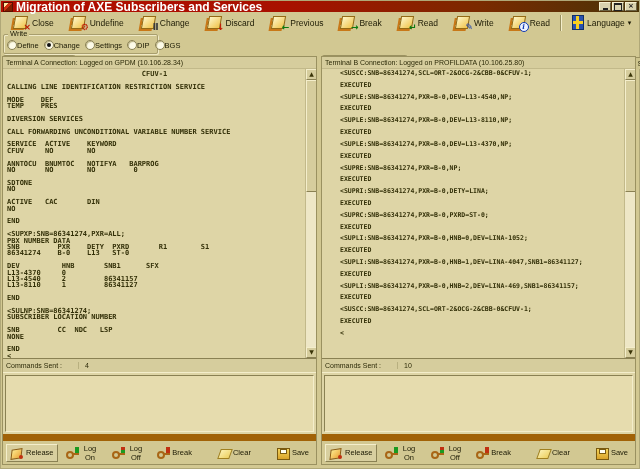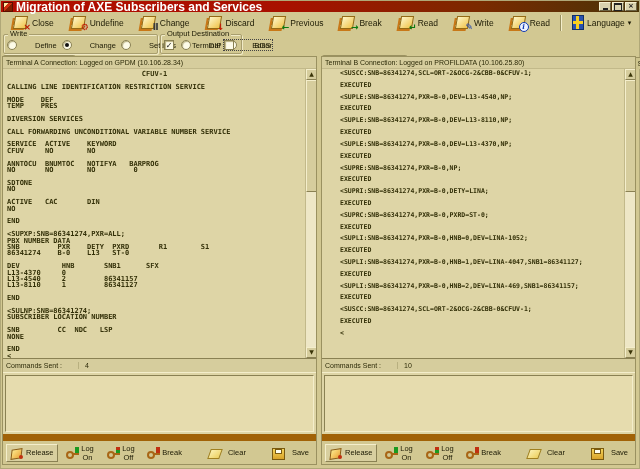--- a/index.html
+++ b/index.html
@@ -47,21 +47,21 @@
   
   .grp{position:absolute;top:34px;height:18px;border:1px solid #a89e6e;border-radius:2px;
     box-shadow:inset 1px 1px 0 #f0eac6,1px 1px 0 #f0eac6;}
   .grp-label{position:absolute;top:-5px;left:4px;background:#d2c892;padding:0 2px;
     font-size:7.5px;line-height:8px;white-space:nowrap;}
   .grp-body{display:flex;align-items:center;height:100%;padding:1px 3px 0;gap:5px;}
   .grp-mode{left:3px;width:153px;}
   .grp-out{left:160px;width:80px;}
   .grp-out .grp-body{gap:4px;}
   .grp-prog{left:245px;right:7px;}
-  .radio,.chk{display:flex;align-items:center;gap:18px;font-size:7.5px;white-space:nowrap;}
+  .radio,.chk{display:flex;align-items:center;gap:0;font-size:7.5px;white-space:nowrap;}
   .rb{position:relative;width:8px;height:8px;border-radius:50%;background:#fdfbe8;flex:none;
     border:1px solid #8a8153;box-shadow:inset 1px 1px 1px #b8b080;}
   .rb.sel::after{content:"";position:absolute;left:2px;top:2px;width:4px;height:4px;border-radius:50%;background:#111;}
   .cb{width:8px;height:8px;background:#fdfbe8;border:1px solid #8a8153;flex:none;
     display:flex;align-items:center;justify-content:center;box-shadow:inset 1px 1px 1px #b8b080;}
   .cb b{font:bold 8px/7px "DejaVu Sans",sans-serif;color:#111;}
   .focus{outline:1px dotted #444;}
   .prog-track{position:absolute;left:5px;right:5px;top:6px;height:9px;background:#d8cf9f;
     border:1px solid;border-color:#8a8153 #f4eecb #f4eecb #8a8153;}
 
@@ -111,21 +111,21 @@
   .stat{height:13px;flex:none;display:flex;align-items:center;background:#d6cd9d;
     border-top:1px solid #8a8153;border-bottom:1px solid #f4eecb;font-size:7px;color:#2c2a08;}
   .stat-label{padding-left:3px;}
   .stat-val{margin-left:16px;padding-left:6px;border-left:1px solid #b8b080;}
   .inp{flex:1;margin:2px;background:#e6dcae;border:1px solid;border-color:#8a8153 #f4eecb #f4eecb #8a8153;}
   .brow{height:23px;flex:none;display:flex;align-items:center;gap:3px;padding:0 3px;
     background:#d2c892;border-top:7px solid #a16207;}
   .p-btn{display:flex;align-items:center;gap:2px;font-size:7.5px;color:#1c1a04;
     background:transparent;border:1px solid transparent;padding:2px 3px;}
   .p-btn.raised{background:#d8cf9f;border-color:#f4eecb #8a8153 #8a8153 #f4eecb;}
-  .gap{margin-left:14px;gap:7px;}
+  .gap{margin-left:14px;}
 
   
   .mi{position:relative;width:14px;height:12px;flex:none;}
   .mi-release::before{content:"";position:absolute;left:1px;top:2px;width:9px;height:8px;
     background:linear-gradient(135deg,#fce88a,#eba53a);border:1px solid #8a5a10;
     transform:rotate(-8deg) skewX(-15deg);}
   .mi-release::after{content:"";position:absolute;right:1px;bottom:0;width:4px;height:4px;
     background:#c03010;border-radius:50%;}
   .mi-key::before{content:"";position:absolute;left:1px;top:4px;width:4px;height:4px;
     border:2px solid #a86616;border-radius:50%;}
@@ -252,35 +252,20 @@
         <i class="rb"></i>
         <span>DIP</span>
       </label>
       <label class="radio">
         <i class="rb"></i>
         <span>BGS</span>
       </label>
     </div>
   </div>
 
-  <div class="grp grp-out">
-    <span class="grp-label">Output Destination</span>
-    <div class="grp-body">
-      <label class="chk">
-        <i class="cb">
-            <b>✓</b>
-          </i>
-        <span>Terminal</span>
-      </label>
-      <label class="chk focus">
-        <i class="cb"></i>
-        <span>Editor</span>
-      </label>
-    </div>
-  </div>
 
 
   <div class="tabs tabs-left">
     <div class="tab active">
       <i class="ti ti-monitor"></i>
       <span>Source Terminal</span>
     </div>
     <div class="tab">
       <i class="ti ti-gear"></i>
       <span>Settings A</span>

